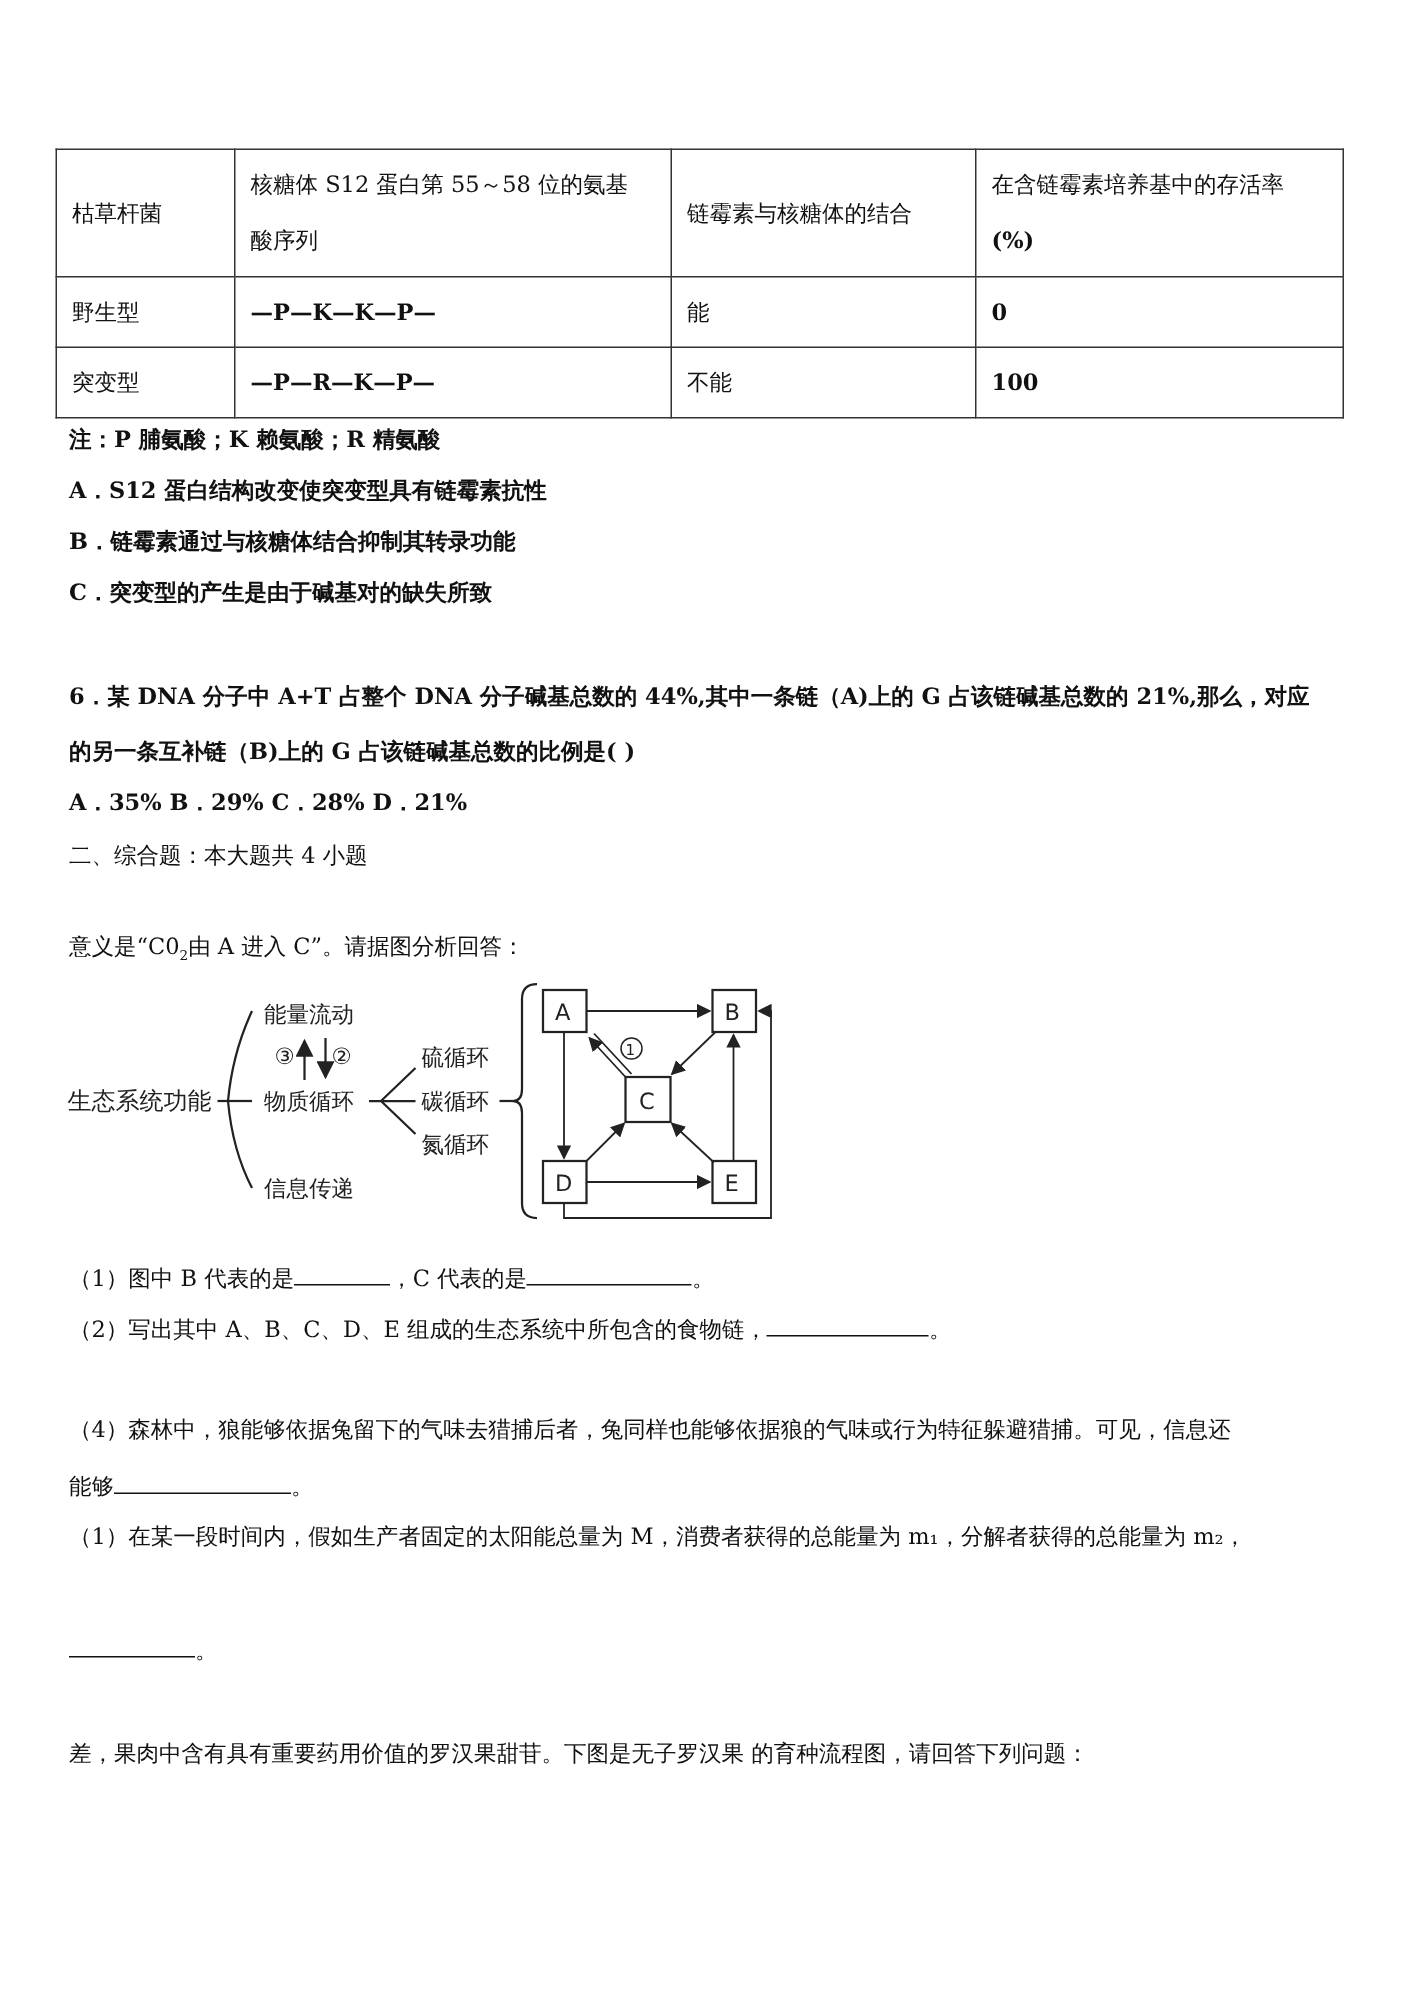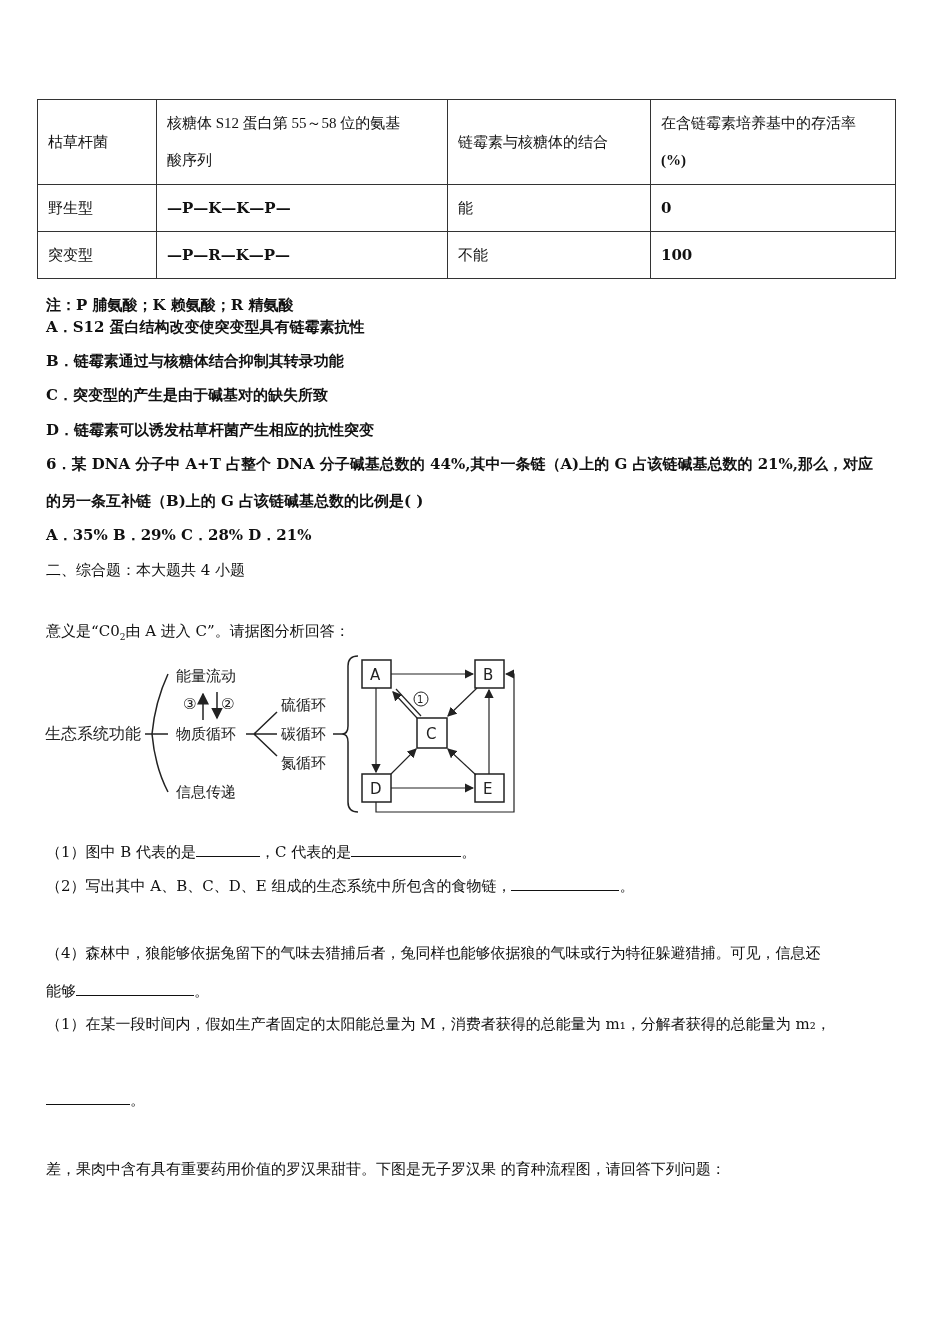--- a/index.html
+++ b/index.html
@@ -1,21 +1,21 @@
 <!DOCTYPE html>
 <html><head>
 <meta charset="utf-8">
 <style>
   html, body { margin:0; padding:0; background:#ffffff; }
   body { width:950px; height:1344px; position:relative; overflow:hidden;
          font-family:"DejaVu Serif","Liberation Serif",serif; color:#111; font-size:15px; }
   .page { position:absolute; left:0; top:0; width:950px; height:1344px; }
   table.data { position:absolute; left:37px; top:99px; width:859px; border-collapse:collapse; }
   table.data td { border:1.5px solid #333; vertical-align:middle; padding:0 10px; font-size:15px; line-height:37px; }
-  table.data tr.hdr td { height:84px; line-height:37px;font-family:Liberation Serif, serif; }
+  table.data tr.hdr td { height:84px; line-height:37px; }
   table.data tr.row td { height:46px; }
   .b { font-weight:bold; }
   .line { position:absolute; left:46px; white-space:nowrap; font-size:15px; }
   .blank { display:inline-block; border-bottom:1px solid #111; height:14px; vertical-align:baseline; }
   .diagram { position:absolute; left:40px; top:652px; width:500px; height:172px; }
   .diagram text { font-family:"DejaVu Sans","Liberation Sans",sans-serif; }
 </style>
 </head>
 <body>
 
@@ -43,25 +43,24 @@
     </tr>
     <tr class="row">
       <td>突变型</td>
       <td class="b">—P—R—K—P—</td>
       <td>不能</td>
       <td class="b">100</td>
     </tr>
   </tbody>
     </table>
 
-  <div class="line b" style="top:296px">注：P 脯氨酸；K 赖氨酸；R 精氨酸</div>
+  <div class="line b" style="top:284px">注：P 脯氨酸；K 赖氨酸；R 精氨酸</div>
   <div class="line b" style="top:318px">A．S12 蛋白结构改变使突变型具有链霉素抗性</div>
   <div class="line b" style="top:386px">C．突变型的产生是由于碱基对的缺失所致</div>
   <div class="line b" style="top:352px">B．链霉素通过与核糖体结合抑制其转录功能</div>
-  <div class="line b" style="top:421px">D．链霉素可以诱发枯草杆菌产生相应的抗性突变</div>
 
   <div class="line b" style="top:455px">6．某 DNA 分子中 A+T 占整个 DNA 分子碱基总数的 44%,其中一条链（A)上的 G 占该链碱基总数的 21%,那么，对应</div>
   <div class="line b" style="top:492px">的另一条互补链（B)上的 G 占该链碱基总数的比例是(    )</div>
   <div class="line b" style="top:526px">A．35%    B．29%    C．28%    D．21%</div>
 
   <div class="line" style="top:561px">二、综合题：本大题共 4 小题</div>
 
   <div class="line" style="top:622px"><span>意义是“C0</span><sub style="font-size:9px">2</sub><span>由 A 进入 C”。请据图分析回答：</span></div>
 
   <svg class="diagram" viewBox="0 0 500 172">

